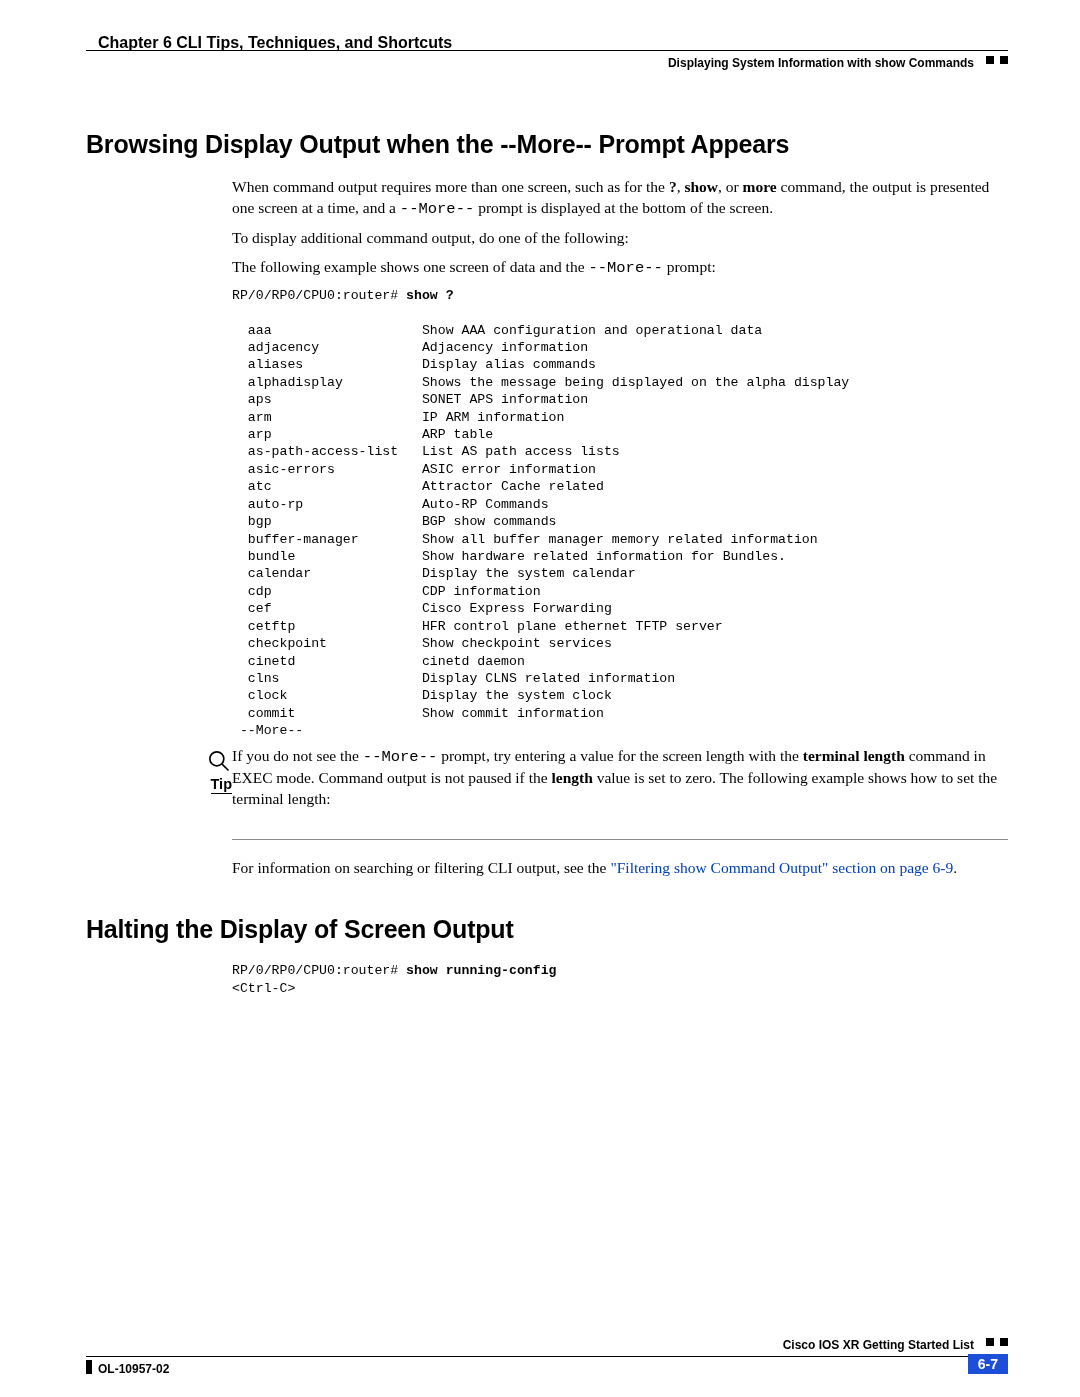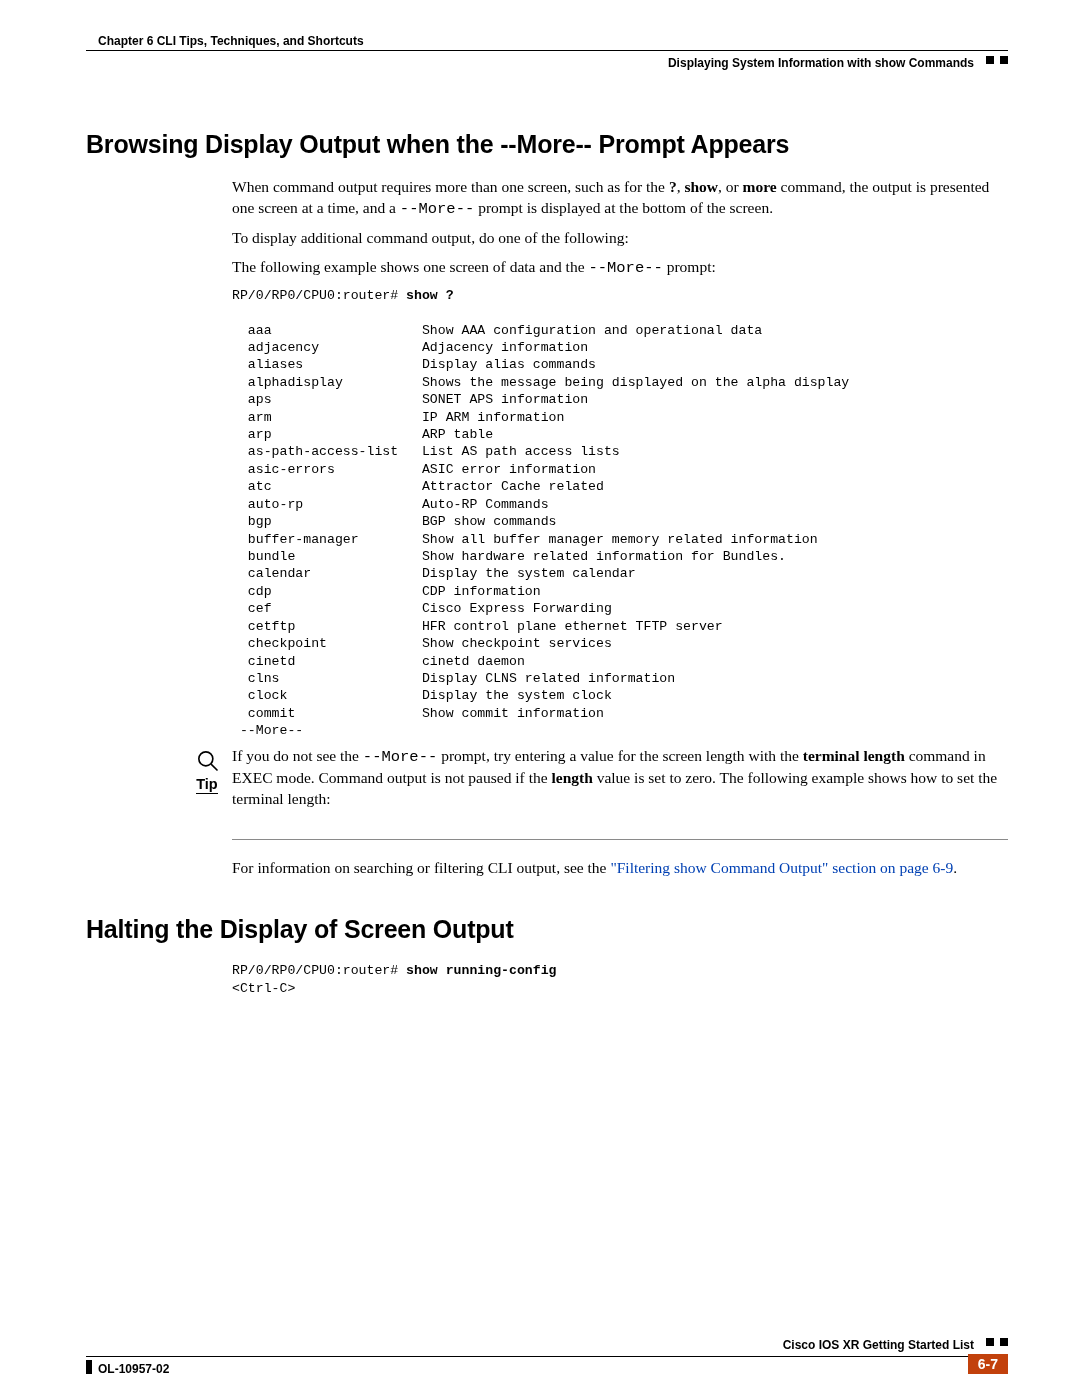--- a/index.html
+++ b/index.html
@@ -20,21 +20,21 @@
   .header-area {
     position: relative;
     height: 40px;
   }
   .header-left {
     position: absolute;
     left: 12px;
     top: 0;
     font-family: Arial, Helvetica, sans-serif;
     font-weight: bold;
-    font-size: 12px;
+    font-size: 16px;
   }
   .header-right {
     position: absolute;
     right: 34px;
     top: 22px;
     font-family: Arial, Helvetica, sans-serif;
     font-weight: bold;
     font-size: 12px;
   }
   .header-rule {
@@ -97,21 +97,21 @@
   .tip-row {
     display: flex;
     align-items: flex-start;
     margin-top: 6px;
   }
   .tip-left {
     width: 146px;
     flex: 0 0 146px;
     display: flex;
     flex-direction: column;
-    align-items: center;
+    align-items: flex-end;
     padding-left: 96px;
     box-sizing: border-box;
   }
   .tip-icon svg {
     width: 28px;
     height: 28px;
     display: block;
     margin-bottom: 2px;
   }
   .tip-label {
@@ -176,21 +176,21 @@
     left: 12px;
     top: 6px;
     font-family: Arial, Helvetica, sans-serif;
     font-weight: bold;
     font-size: 12px;
   }
   .page-num {
     position: absolute;
     right: 0;
     top: -2px;
-    background: #c2410c;
+    background: #1d4ed8;
     color: #fff;
     font-family: Arial, Helvetica, sans-serif;
     font-weight: bold;
     font-size: 14px;
     padding: 2px 10px;
   }
   .footer-left-bar {
     position: absolute;
     left: 0;
     top: 4px;

